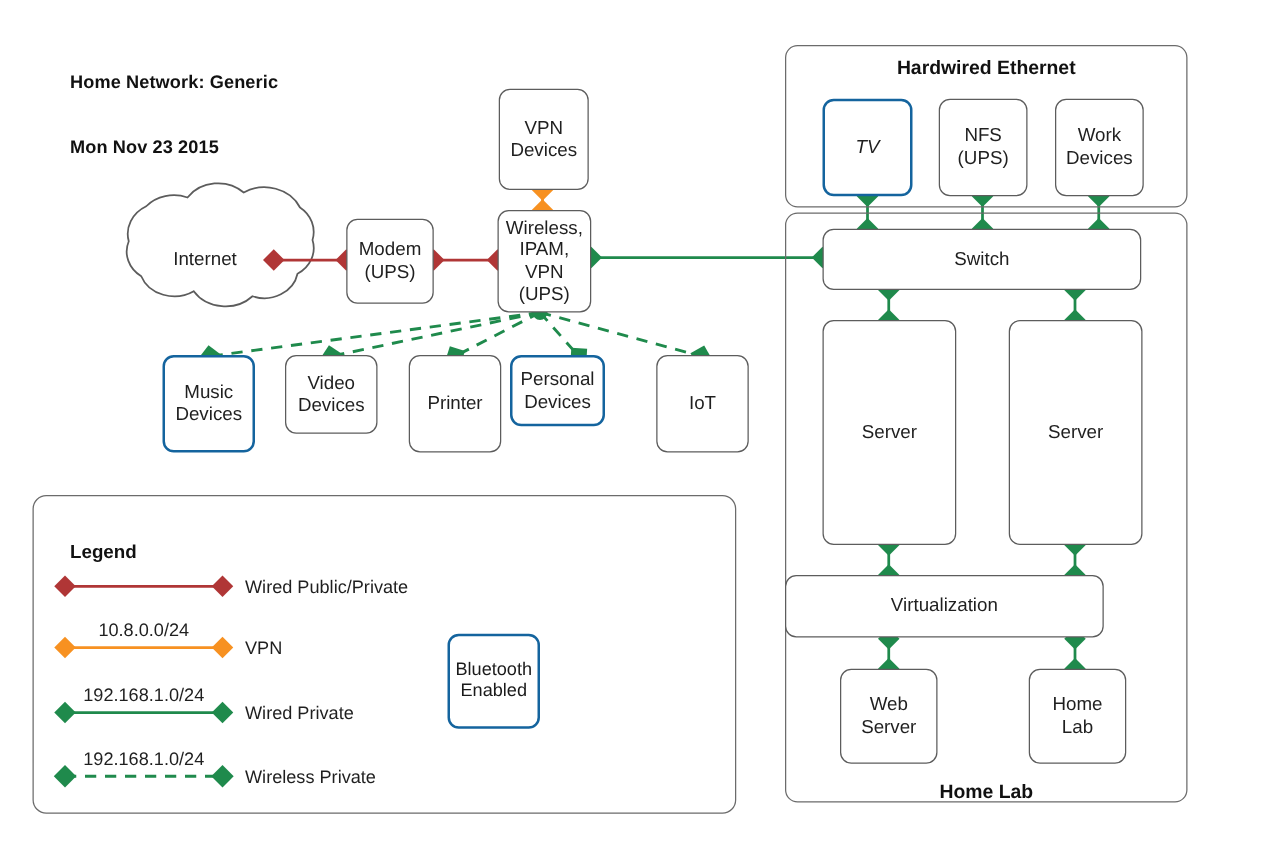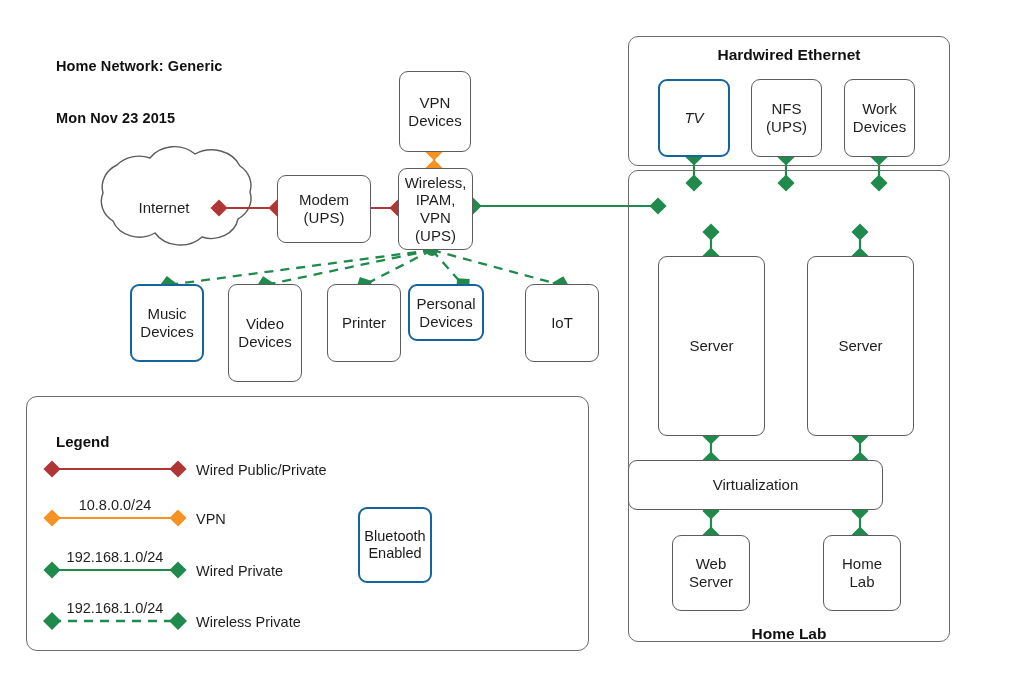--- a/index.html
+++ b/index.html
@@ -95,46 +95,47 @@
 
   <div class="panel" style="left:628px;top:36px;width:322px;height:130px;"></div>
   <div class="panel-title" style="left:628px;top:46px;width:322px;">Hardwired Ethernet</div>
 
   <div class="panel" style="left:628px;top:170px;width:322px;height:472px;"></div>
   <div class="panel-title" style="left:628px;top:625px;width:322px;">Home Lab</div>
 
   <div class="node" style="left:108px;top:158px;width:112px;height:100px;
        border:none;background:transparent;z-index:4;">Internet</div>
 
-  <div class="node" style="left:277px;top:175px;width:94px;height:68px;">Modem
+  <div class="node" style="left:277px;top:175px;width:70px;height:68px;">Modem
 (UPS)</div>
 
   <div class="node" style="left:398px;top:168px;width:75px;height:82px;">Wireless,
 IPAM,
 VPN
 (UPS)</div>
 
   <div class="node" style="left:399px;top:71px;width:72px;height:81px;">VPN
 Devices</div>
 
   <div class="node bt" style="left:130px;top:284px;width:74px;height:78px;">Music
 Devices</div>
-  <div class="node" style="left:228px;top:284px;width:74px;height:98px;">Video
+  <div class="node" style="left:228px;top:284px;width:74px;height:63px;">Video
 Devices</div>
   <div class="node" style="left:327px;top:284px;width:74px;height:78px;">Printer</div>
   <div class="node bt" style="left:408px;top:284px;width:76px;height:57px;">Personal
 Devices</div>
   <div class="node" style="left:525px;top:284px;width:74px;height:78px;">IoT</div>
 
   <div class="node bt" style="left:658px;top:79px;width:72px;height:78px;font-style:italic;">TV</div>
   <div class="node" style="left:751px;top:79px;width:71px;height:78px;text-align:center;">NFS
 (UPS)</div>
   <div class="node" style="left:844px;top:79px;width:71px;height:78px;">Work
 Devices</div>
 
+  <div class="node" style="left:658px;top:183px;width:255px;height:49px;">Switch</div>
 
   <div class="node" style="left:658px;top:256px;width:107px;height:180px;">Server</div>
   <div class="node" style="left:807px;top:256px;width:107px;height:180px;">Server</div>
 
   <div class="node" style="left:628px;top:460px;width:255px;height:50px;">Virtualization</div>
 
   <div class="node" style="left:672px;top:535px;width:78px;height:76px;">Web
 Server</div>
   <div class="node" style="left:823px;top:535px;width:78px;height:76px;">Home
 Lab</div>

